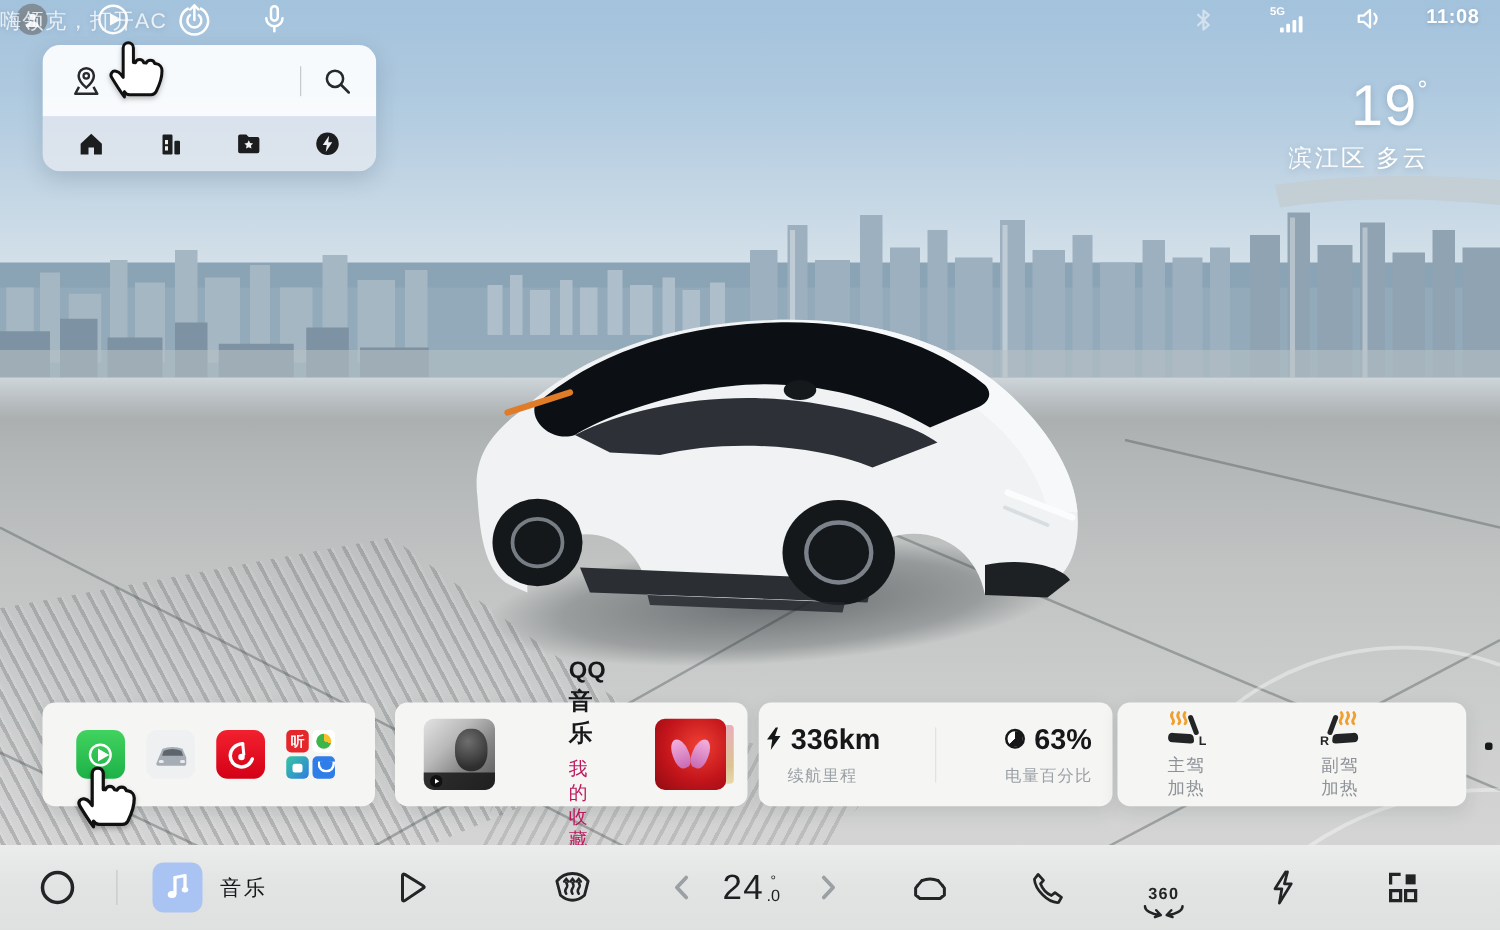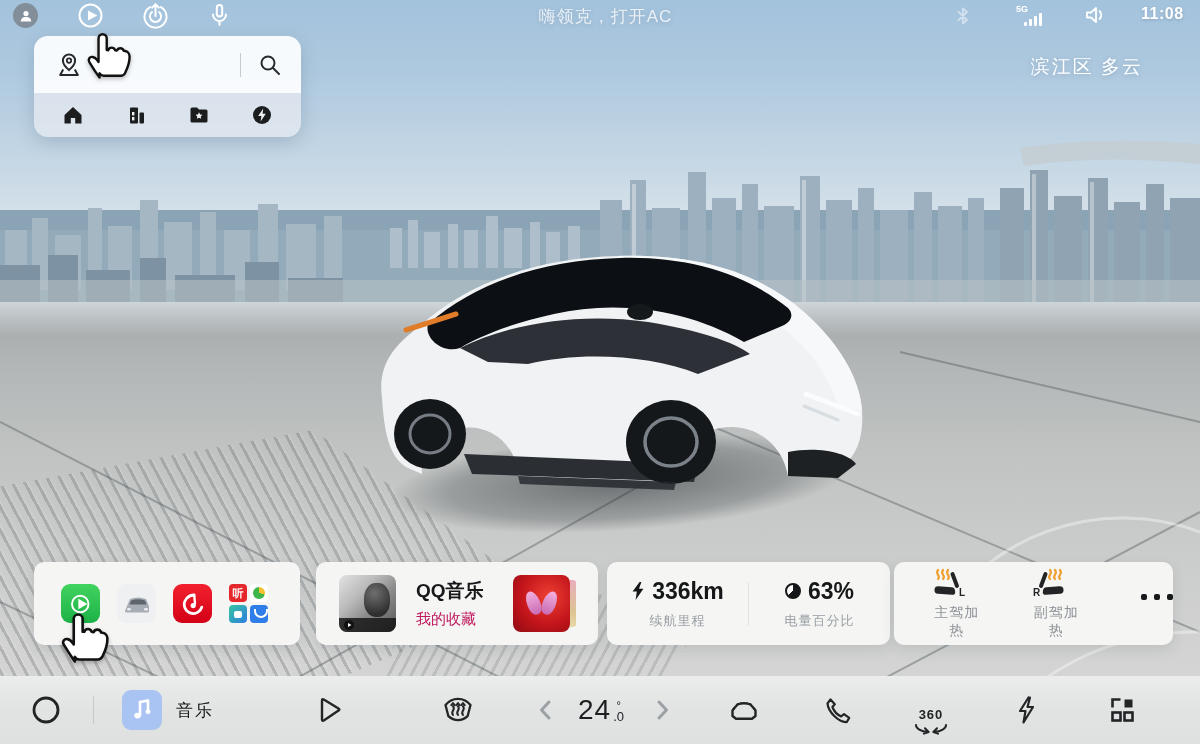--- a/index.html
+++ b/index.html
@@ -25,22 +25,22 @@
   .plaza-lines { left:0; top:302px; width:1200px; height:442px; }
   .car-shadow { left:318px; top:418px; width:600px; height:130px;
     background:radial-gradient(closest-side, rgba(28,33,38,.52), rgba(28,33,38,.25) 55%, transparent 75%);
     transform:skewX(-18deg) rotate(-3deg); }
   .car-svg { left:368px; top:238px; width:524px; height:276px; }
 
   
   .avatar { left:13px; top:3px; width:25px; height:25px; border-radius:50%;
     background:rgba(120,128,134,.78); display:flex; align-items:center; justify-content:center; }
   .sb-btn { width:28px; height:28px; display:flex; align-items:center; justify-content:center; }
-  .hint { left:0; top:5px; width:1200px; text-align:center; font-size:17px; letter-spacing:1px;
-    color:rgba(255,255,255,.78); text-shadow:0 1px 4px rgba(70,100,130,.25);padding-left:11px; }
+  .hint { left:0; top:5px; width:1200px; text-align:left; font-size:17px; letter-spacing:1px;
+    color:rgba(255,255,255,.78); text-shadow:0 1px 4px rgba(70,100,130,.25); }
   .time { left:1141px; top:5px; font-size:16px; font-weight:bold; color:#fff; letter-spacing:.5px;
     text-shadow:0 1px 3px rgba(60,90,120,.3); }
   .net { left:1016px; top:4px; width:26px; height:22px; }
   .net .g5 { font-size:9px; font-weight:bold; color:#fff; position:absolute; left:0; top:0; }
   .net .bars { position:absolute; right:0; bottom:0; display:flex; align-items:flex-end; gap:2px; }
   .net .bars i { display:block; width:3px; background:#fff; border-radius:1px; }
 
   
   .panel { left:34px; top:36px; width:267px; height:101px; border-radius:14px; overflow:hidden;
     box-shadow:0 6px 18px rgba(40,60,80,.18); }
@@ -50,21 +50,21 @@
   .pico { width:30px; height:30px; display:flex; align-items:center; justify-content:center; }
 
   
   .weather { right:57px; top:48px; text-align:right; color:#fff; text-shadow:0 1px 5px rgba(70,100,130,.3); }
   .weather .big { font-size:46px; font-weight:300; line-height:48px; letter-spacing:1px; }
   .weather .big sup { font-size:20px; font-weight:400; vertical-align:22px; }
   .weather .loc { margin-top:6px; font-size:19px; letter-spacing:2px; }
 
   
   .card { top:562px; height:83px; background:#f5f5f3; border-radius:10px;
-    box-shadow:0 5px 14px rgba(40,50,60,.10); display:flex; align-items:center; }
+    box-shadow:0 5px 14px rgba(40,50,60,.10); display:flex; align-items:center;gap:39px; }
   .card1 { left:34px;  width:266px; gap:17px; padding-left:27px; }
   .card2 { left:316px; width:282px; padding-left:23px; }
   .card3 { left:607px; width:283px; }
   .card4 { left:894px; width:279px; padding-left:36px; }
 
   .tile { width:39px; height:39px; border-radius:9px; position:relative; flex:0 0 auto; }
   .tile-carplay { background:linear-gradient(180deg,#41d35f,#1db247); display:flex; align-items:center; justify-content:center; }
   .tile-car { background:#eef0f2; display:flex; align-items:center; justify-content:center; }
   .tile-netease { background:linear-gradient(180deg,#f2212f,#d40016); display:flex; align-items:center; justify-content:center; }
   .tile-folder { background:transparent; display:grid; grid-template-columns:18px 18px; grid-template-rows:18px 18px; gap:3px; }
@@ -337,20 +337,21 @@
         </svg>
       </div>
     </div>
   </div>
 
   <svg class="abs cursor" style="left:84px; top:27px;" width="48" height="56" viewBox="0 0 34 36">
     <path d="M11 34 C8.8 31 5 25 3.8 23 c-1.2 -2 .3 -4 2.4 -3.6 1.1 .2 2.1 .9 2.8 1.8 l1.3 1.7 V6.2 c0 -1.6 1.3 -2.9 2.9 -2.9 1.6 0 2.9 1.3 2.9 2.9 v8.3 l1.1 .1 c.3 -1 1.3 -1.8 2.4 -1.8 1.1 0 2 .7 2.4 1.8 l1.3 .2 c.4 -.9 1.3 -1.6 2.4 -1.6 1.2 0 2.2 .8 2.5 1.9 l.9 .1 c1.9 .3 3.2 2 3.2 3.9 0 1.7 -.3 3.8 -.8 5.5 -.6 2.1 -1.6 4.5 -2.5 6.3 -.6 1.1 -1.7 1.8 -2.9 1.8 H13.9 c-1.2 0 -2.3 -.7 -2.9 -1.7 Z" fill="#fff" stroke="#111" stroke-width="1.7" stroke-linejoin="round"></path>
   </svg>
 
   <div class="abs weather">
+    <div class="big"><span>19</span><sup>°</sup></div>
     <div class="loc">
       <span>滨江区</span>
       <span>多云</span>
     </div>
   </div>
 
   <div class="abs card card1">
     <div class="tile tile-carplay">
       <svg width="30" height="30" viewBox="0 0 40 40">
         <circle cx="19" cy="20" r="11" fill="none" stroke="#fff" stroke-width="2.6"></circle>

